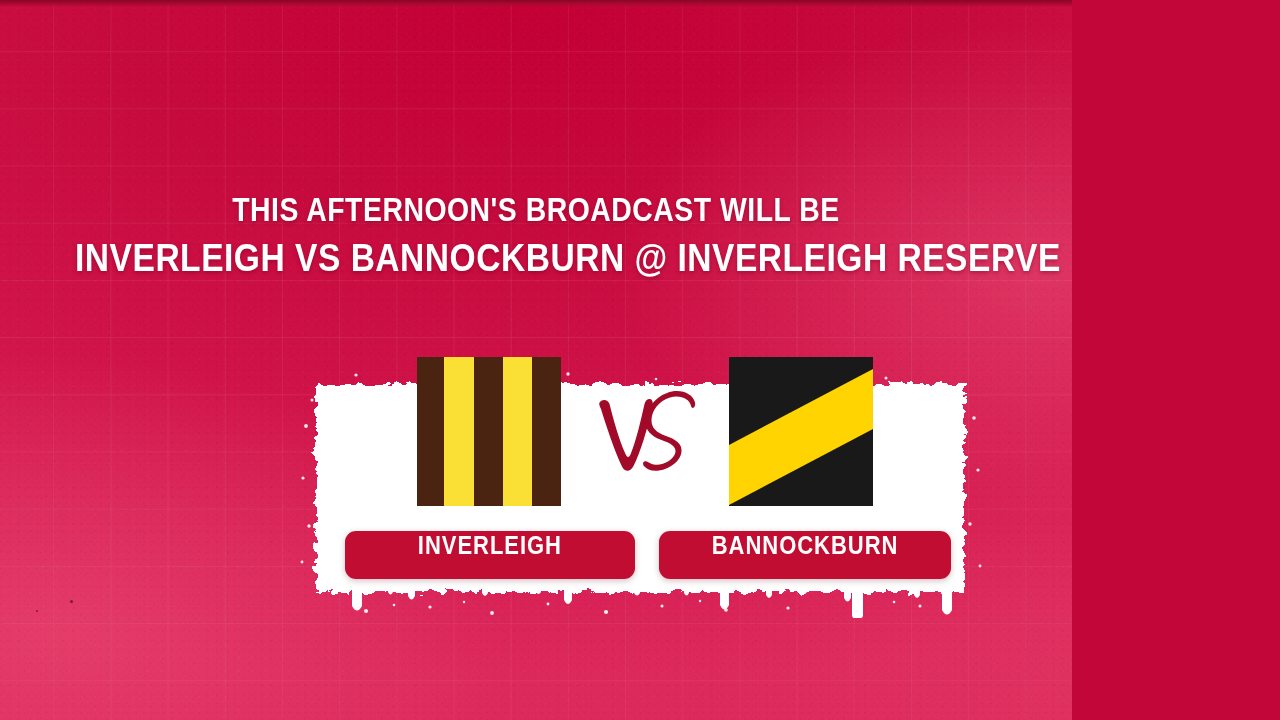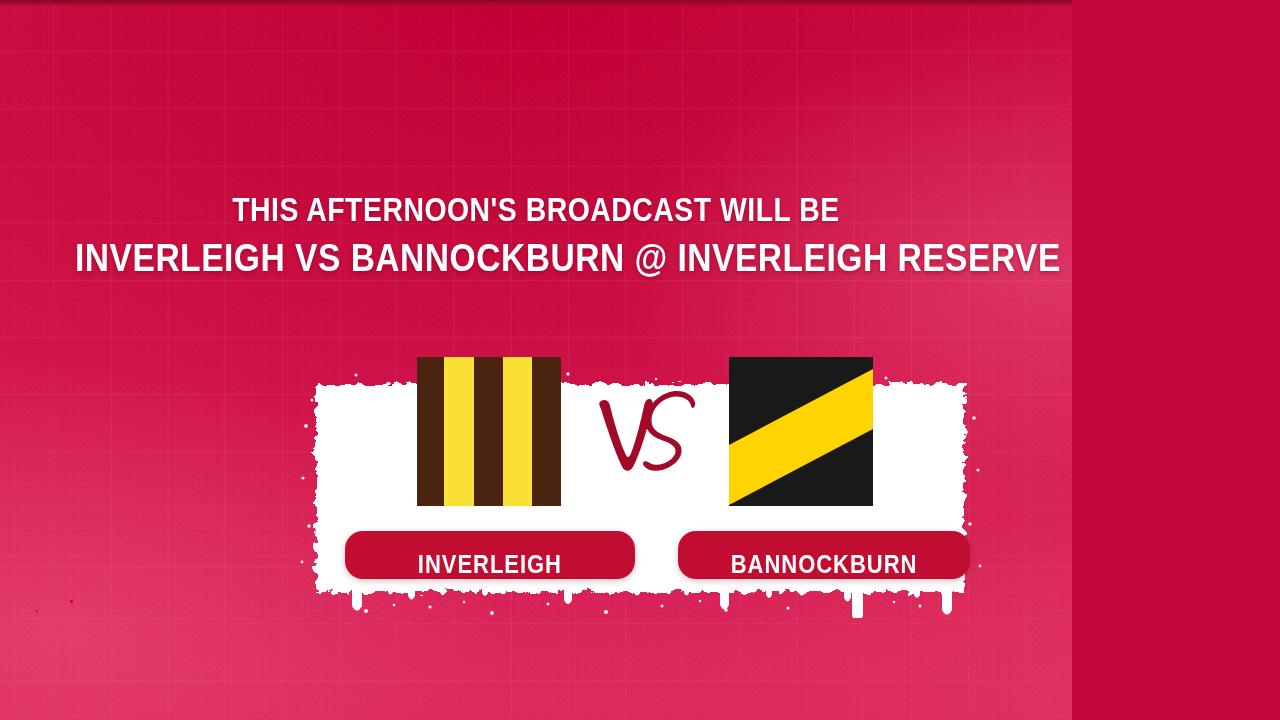--- a/index.html
+++ b/index.html
@@ -136,36 +136,36 @@
     left: 592px;
     top: 386px;
     width: 108px;
     height: 96px;
   }
 
   
   .pill {
     position: absolute;
     height: 48px;
-    border-radius: 18px;
+    border-radius: 11px;
     background: #c10d31;
     color: #ffffff;
     display: flex;
-    align-items: flex-end;
+    align-items: flex-start;
     justify-content: center;
     font-family: "Liberation Sans Narrow", "Liberation Sans", sans-serif;
     font-weight: 700;
     font-size: 25px;
     letter-spacing: 1.1px;
     text-transform: uppercase;
     box-shadow: 0 2px 6px rgba(90,0,20,0.25);
   }
   .pill span { display: block; transform: scaleX(0.88); }
   .pill-inverleigh { left: 345px; top: 531px; width: 290px; }
-  .pill-bannockburn { left: 678px; top: 531px; width: 292px; }
+  .pill-bannockburn { left: 659px; top: 531px; width: 292px; }
 </style>
 </head>
 <body>
 
 <div id="stage">
 
   <div class="bg-base"></div>
   <div class="bg-glow-left"></div>
   <div class="bg-grid"></div>
   <div class="bg-noise"></div>

